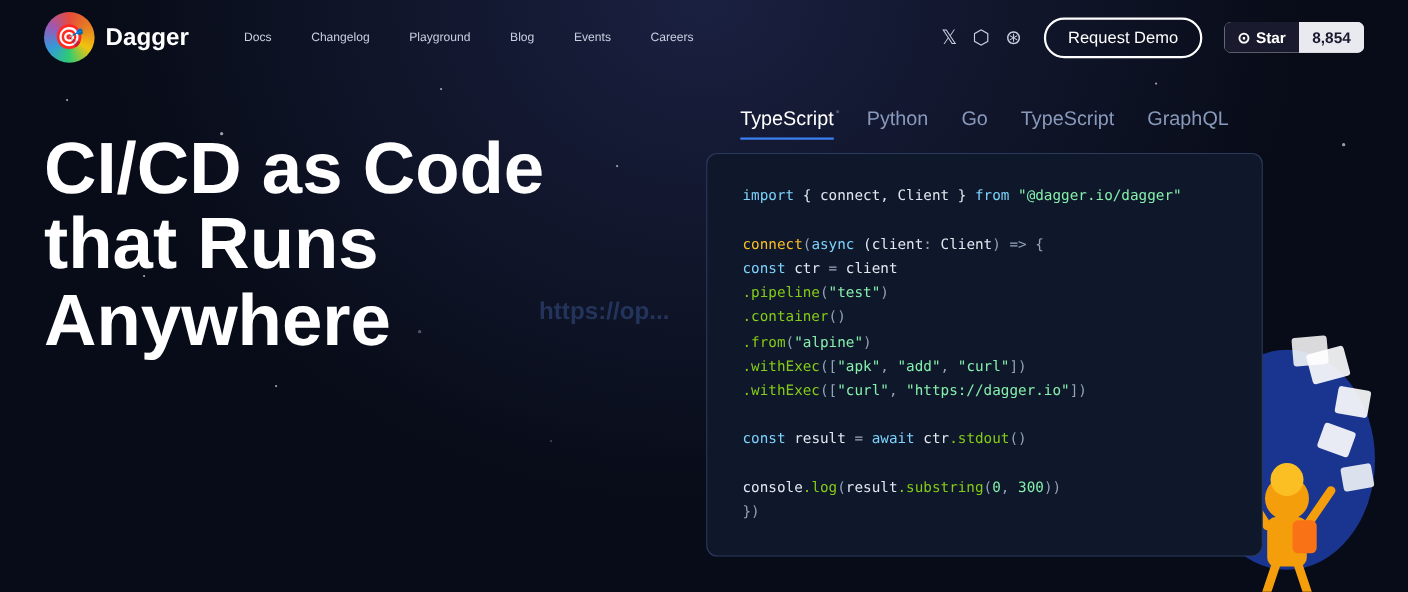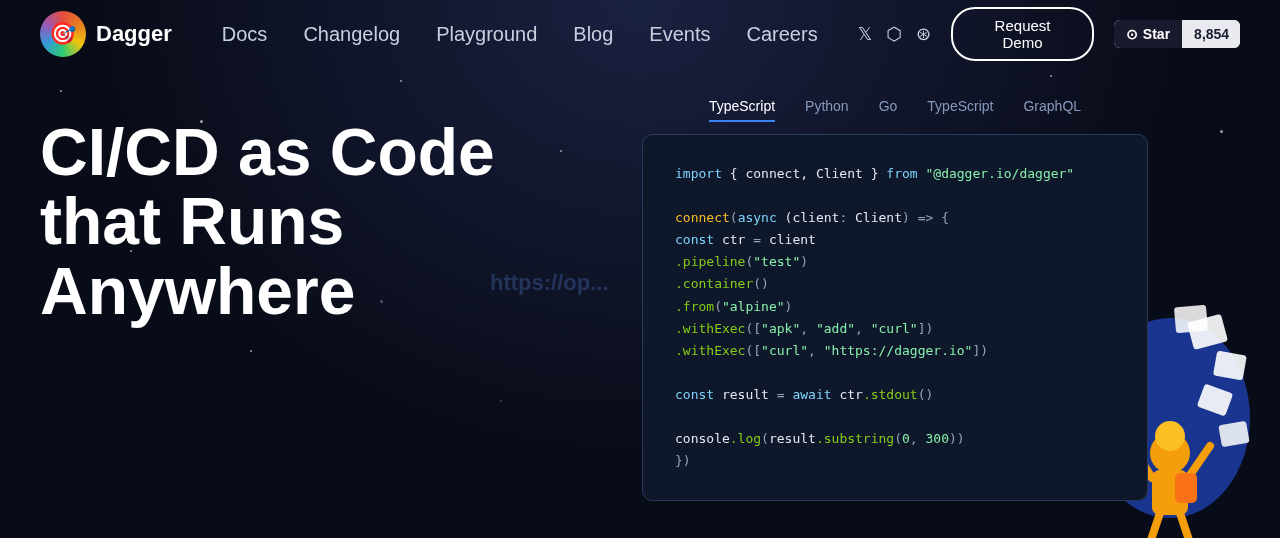--- a/index.html
+++ b/index.html
@@ -52,21 +52,21 @@
       font-weight: 700;
     }
     .nav-links {
       display: flex;
       align-items: center;
       gap: 36px;
       margin-left: 10px;
     }
     .nav-link {
       color: #c8d0e0;
-      font-size: 20px;
+      font-size: 11px;
       text-decoration: none;
       font-weight: 400;
     }
     .nav-right {
       display: flex;
       align-items: center;
       gap: 20px;
       margin-left: auto;
     }
     .social-icons {
@@ -144,21 +144,21 @@
       margin-left: 30px;
     }
 
     .code-tabs {
       display: flex;
       gap: 30px;
       margin-bottom: 12px;
     }
     .code-tab {
       color: #8899bb;
-      font-size: 14px;
+      font-size: 18px;
       cursor: pointer;
       padding-bottom: 6px;
       border-bottom: 2px solid transparent;
     }
     .code-tab.active {
       color: white;
       border-bottom: 2px solid #3b82f6;
     }
 
     .code-block {

